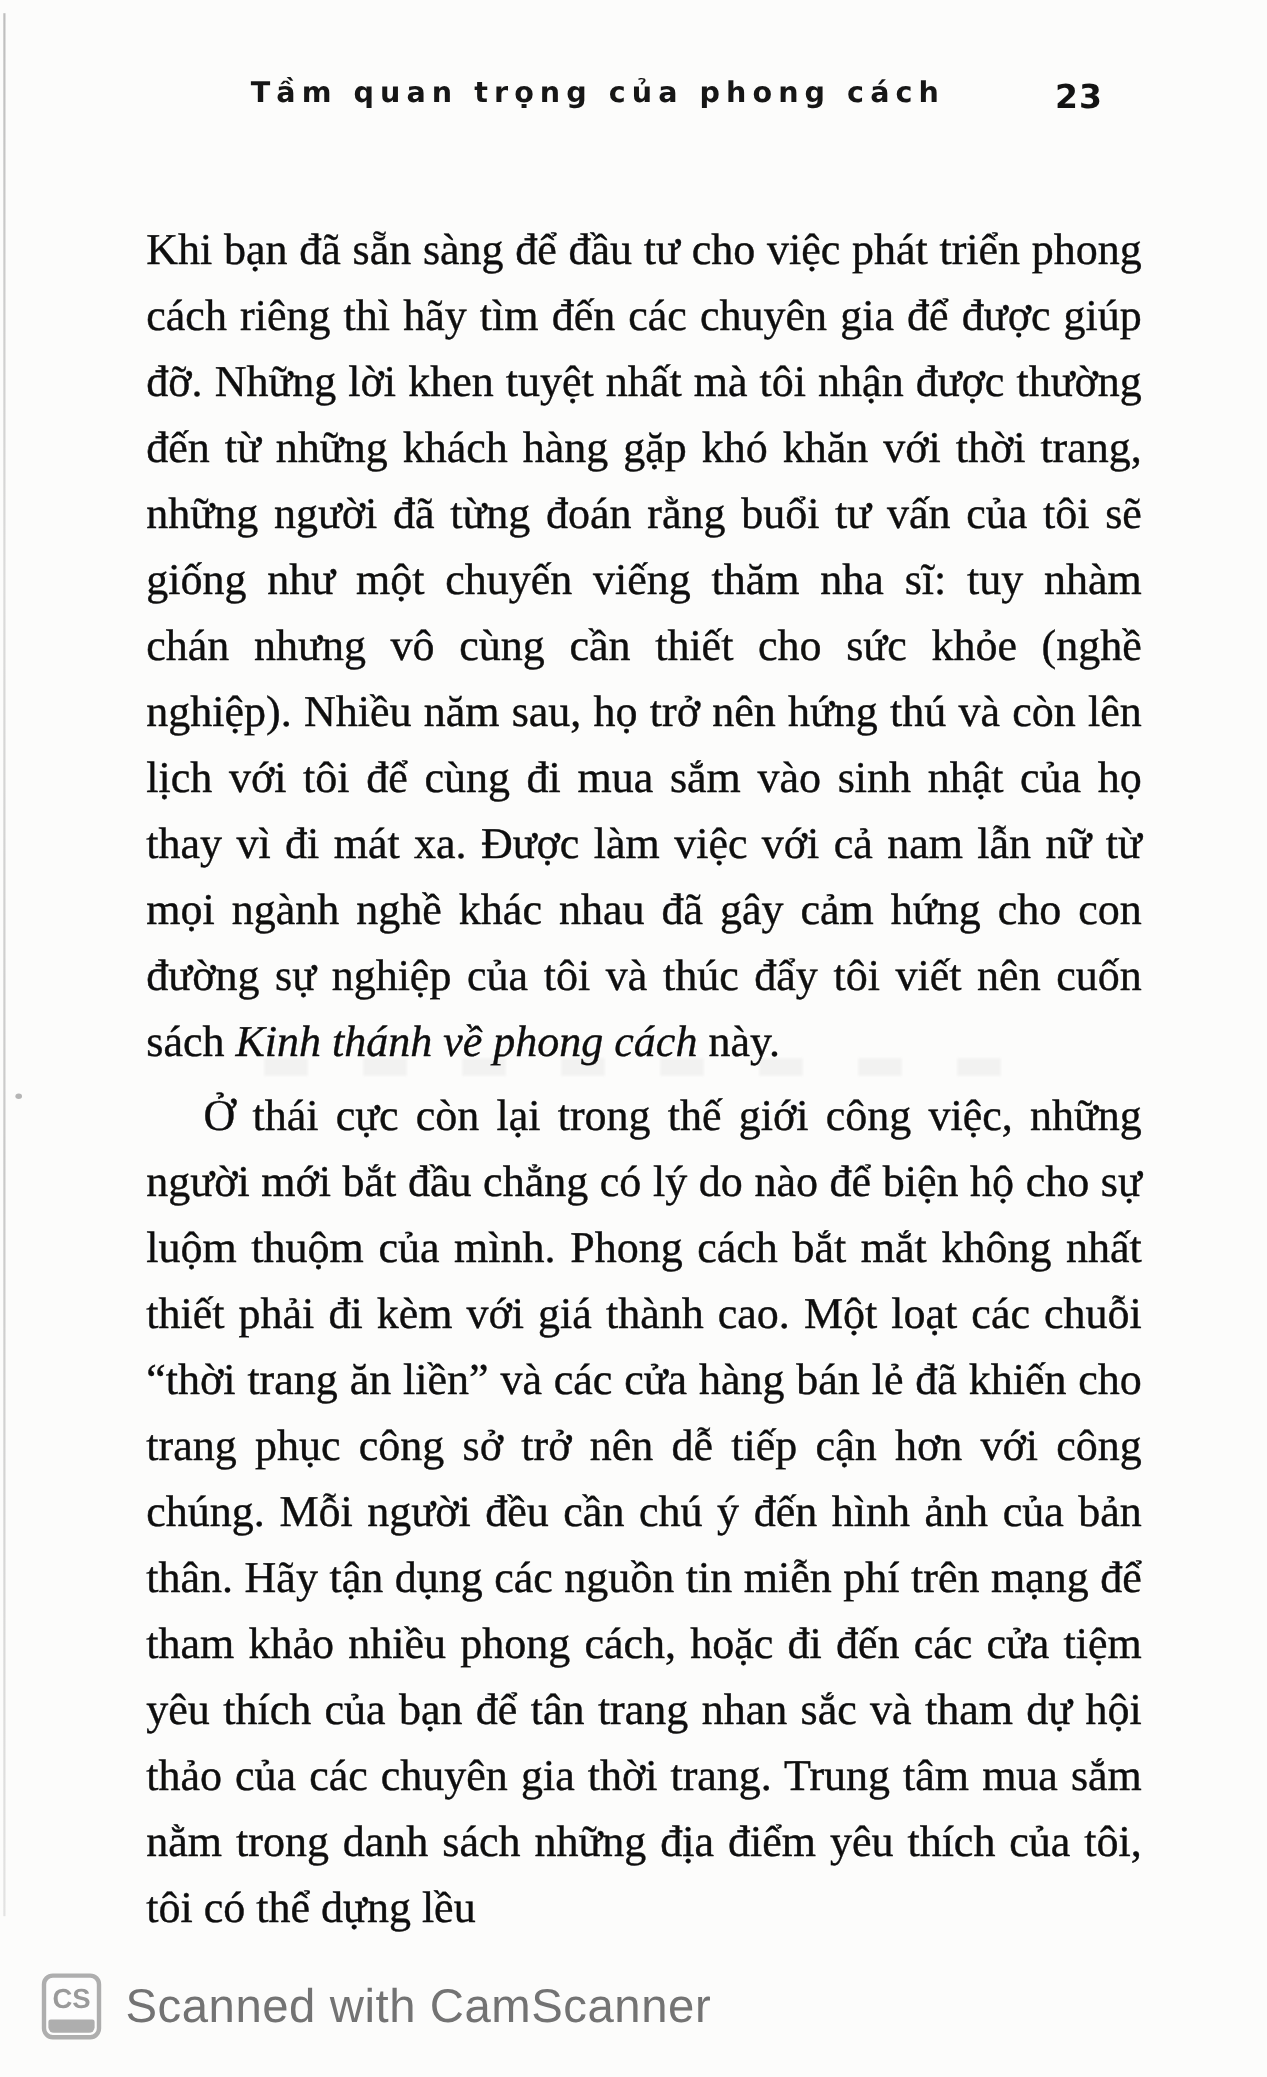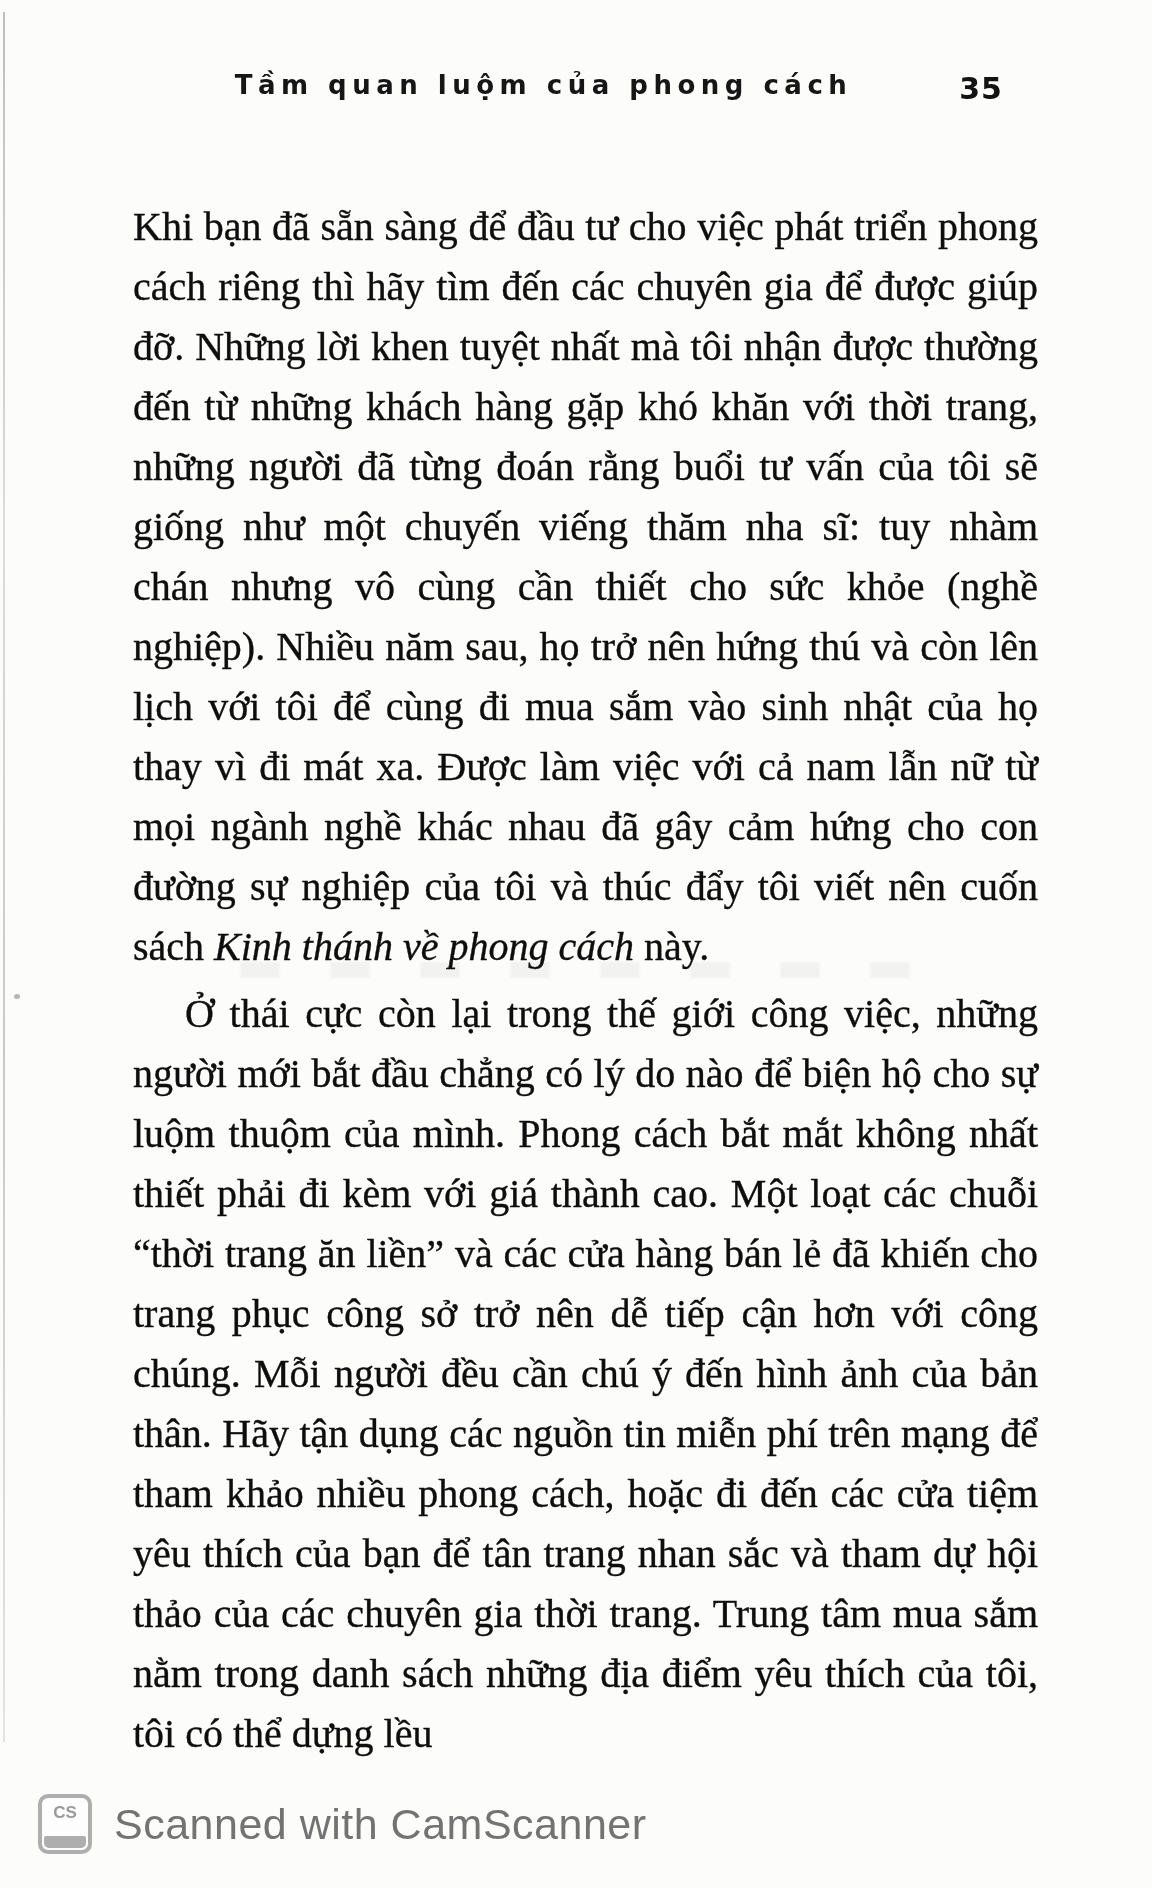--- a/index.html
+++ b/index.html
@@ -125,21 +125,21 @@
     background: #fdfdfd;
     flex: 0 0 auto;
   }
   .cs-logo .cs-letters {
     position: absolute;
     top: 5px;
     left: 0;
     right: 0;
     text-align: center;
     font-family: "Liberation Sans", sans-serif;
-    font-size: 17px;
+    font-size: 25px;
     font-weight: 700;
     letter-spacing: 0px;
     color: #9a9a9a;
   }
   .cs-logo .cs-bar {
     position: absolute;
     left: 2px;
     right: 2px;
     bottom: 2px;
     height: 12px;
@@ -157,23 +157,23 @@
   }
 </style>
 </head>
 <body>
 
 <div class="scan-edge-line"></div>
 <div class="scan-speck"></div>
 <div class="scan-smudge"></div>
 
 <div class="running-head">
-  <span class="title">Tầm quan luộm của phong cách</span>
+  <span class="title">Tầm quan trọng của phong cách</span>
 </div>
-<div class="page-number">35</div>
+<div class="page-number">23</div>
 
 <div class="text-block">
   <p>
     <span>Khi bạn đã sẵn sàng để đầu tư cho việc phát triển phong cách riêng thì hãy tìm đến các chuyên gia để được giúp đỡ. Những lời khen tuyệt nhất mà tôi nhận được thường đến từ những khách hàng gặp khó khăn với thời trang, những người đã từng đoán rằng buổi tư vấn của tôi sẽ giống như một chuyến viếng thăm nha sĩ: tuy nhàm chán nhưng vô cùng cần thiết cho sức khỏe (nghề nghiệp). Nhiều năm sau, họ trở nên hứng thú và còn lên lịch với tôi để cùng đi mua sắm vào sinh nhật của họ thay vì đi mát xa. Được làm việc với cả nam lẫn nữ từ mọi ngành nghề khác nhau đã gây cảm hứng cho con đường sự nghiệp của tôi và thúc đẩy tôi viết nên cuốn sách </span><span class="book-title">Kinh thánh về phong cách</span><span> này.</span>
   </p>
   <p class="indented">
     <span>Ở thái cực còn lại trong thế giới công việc, những người mới bắt đầu chẳng có lý do nào để biện hộ cho sự luộm thuộm của mình. Phong cách bắt mắt không nhất thiết phải đi kèm với giá thành cao. Một loạt các chuỗi “thời trang ăn liền” và các cửa hàng bán lẻ đã khiến cho trang phục công sở trở nên dễ tiếp cận hơn với công chúng. Mỗi người đều cần chú ý đến hình ảnh của bản thân. Hãy tận dụng các nguồn tin miễn phí trên mạng để tham khảo nhiều phong cách, hoặc đi đến các cửa tiệm yêu thích của bạn để tân trang nhan sắc và tham dự hội thảo của các chuyên gia thời trang. Trung tâm mua sắm nằm trong danh sách những địa điểm yêu thích của tôi, tôi có thể dựng lều</span>
   </p>
 </div>
 

